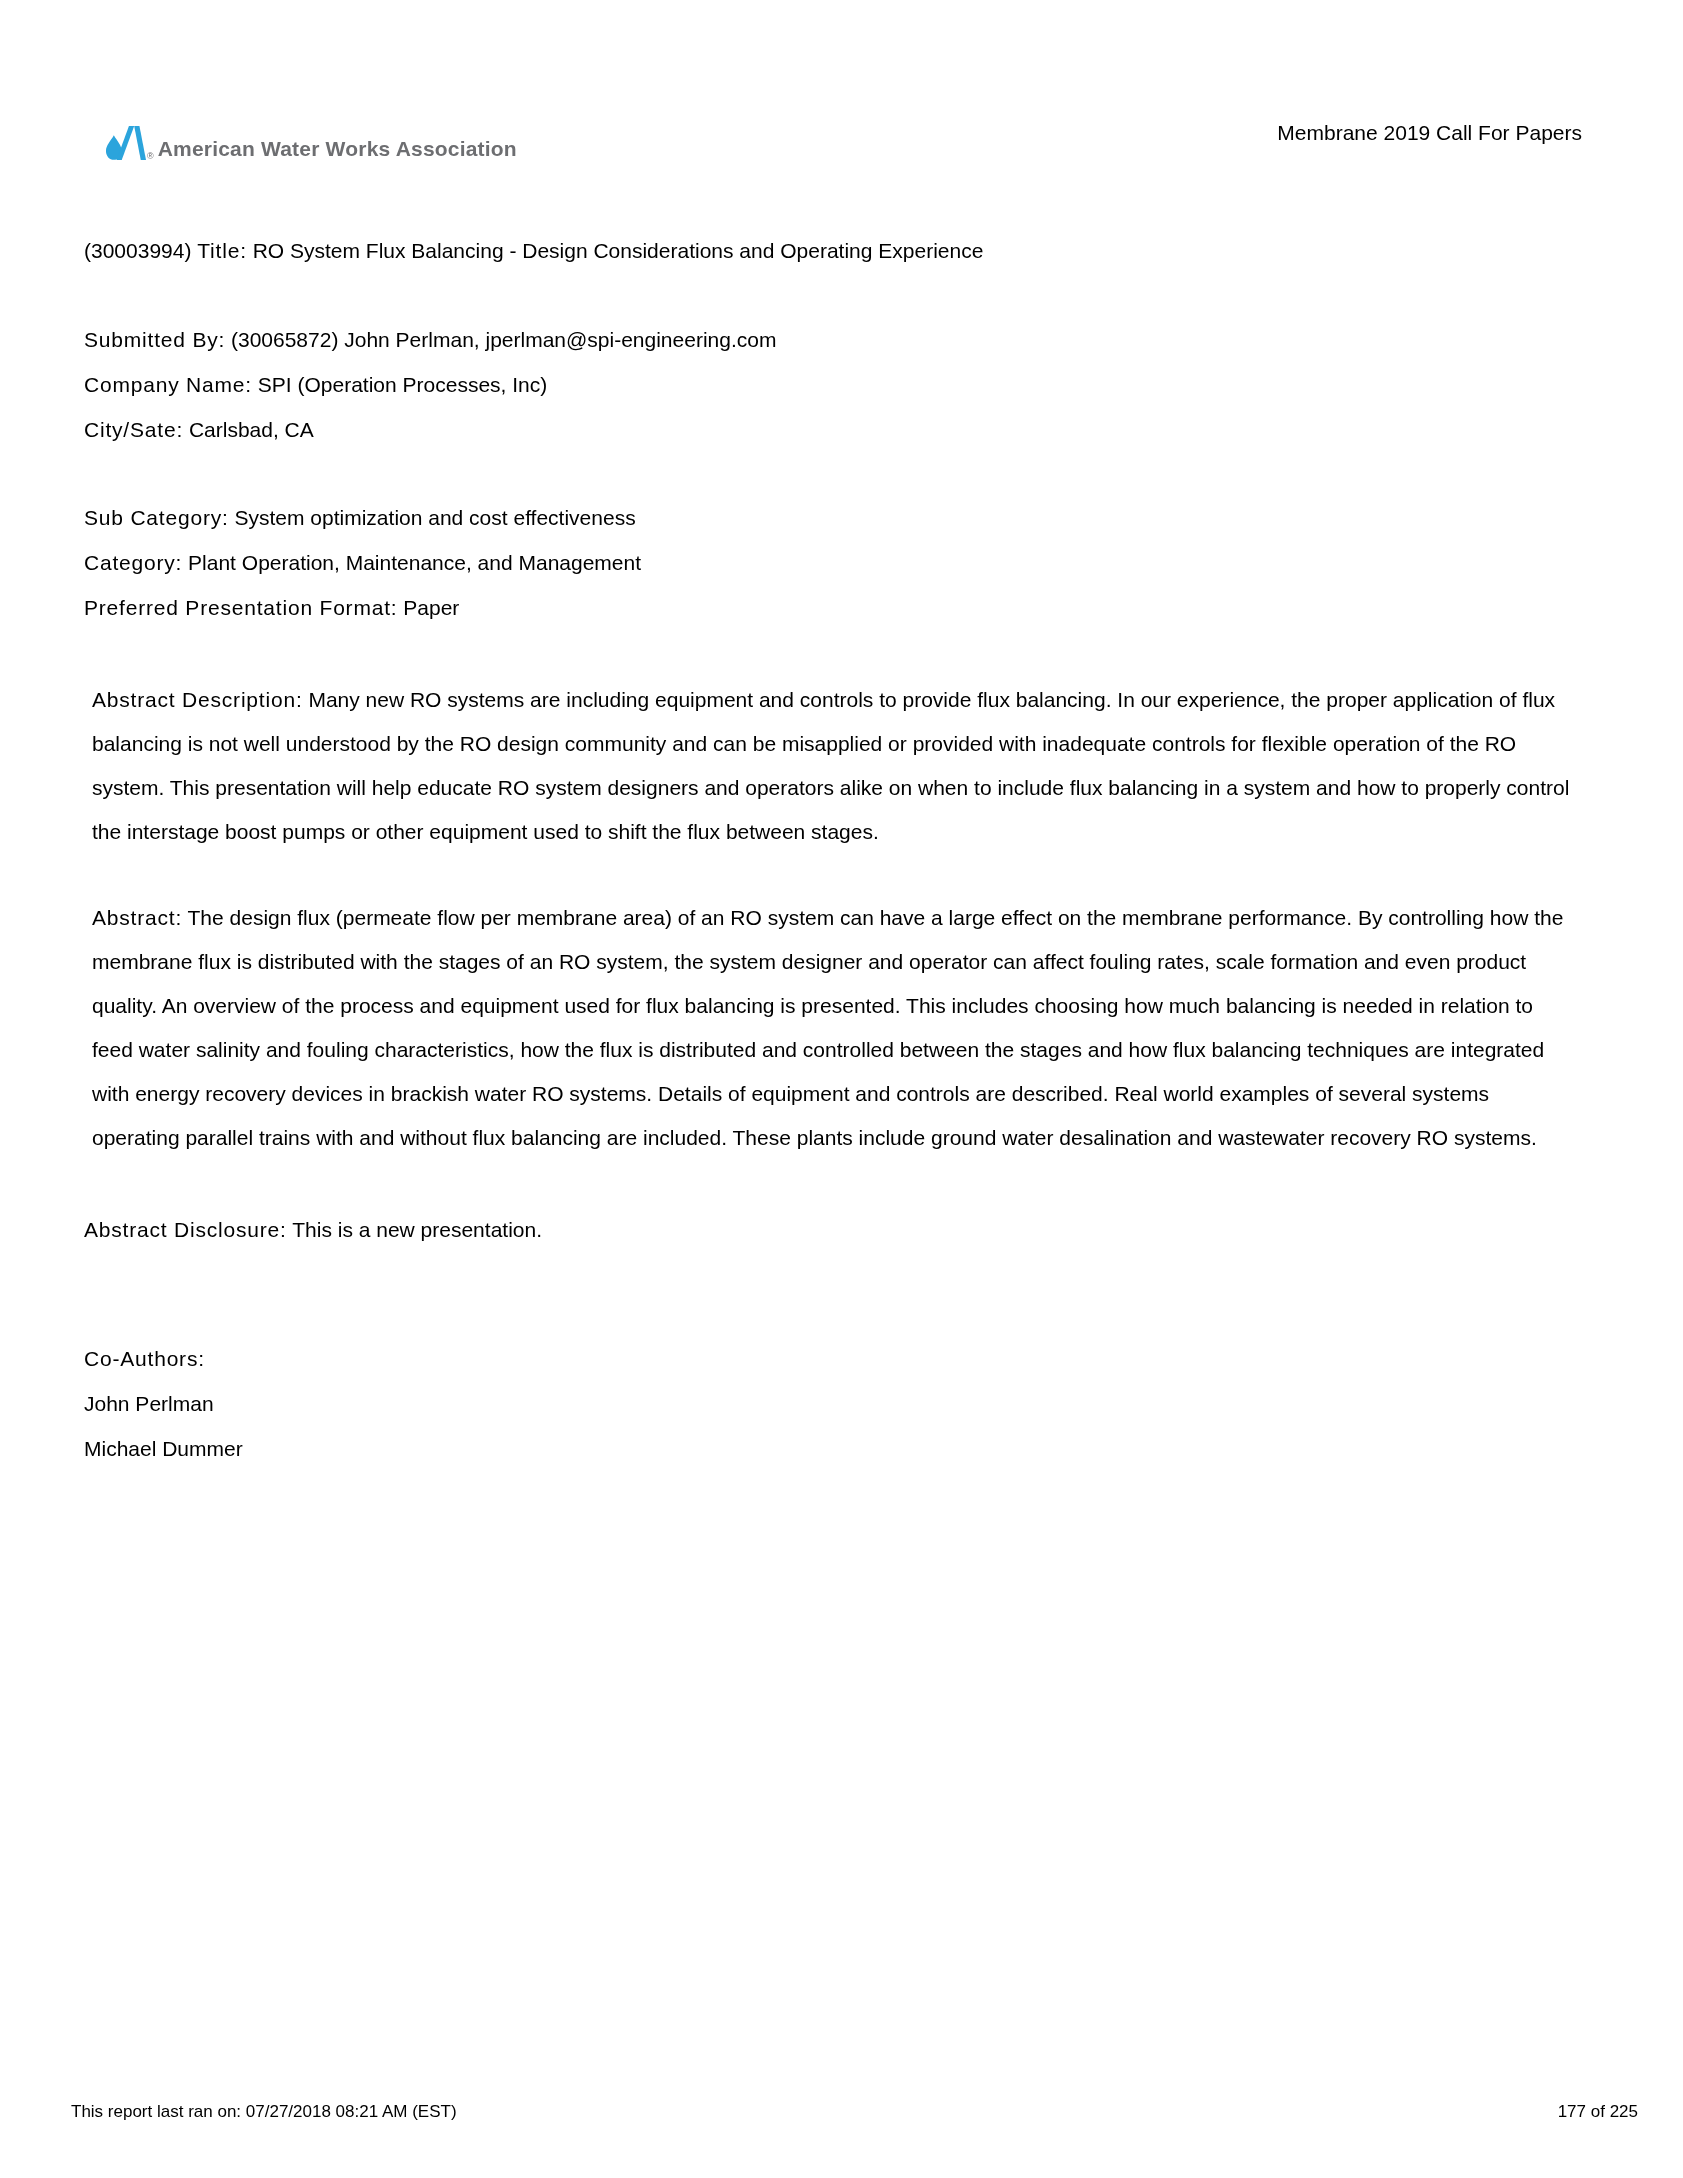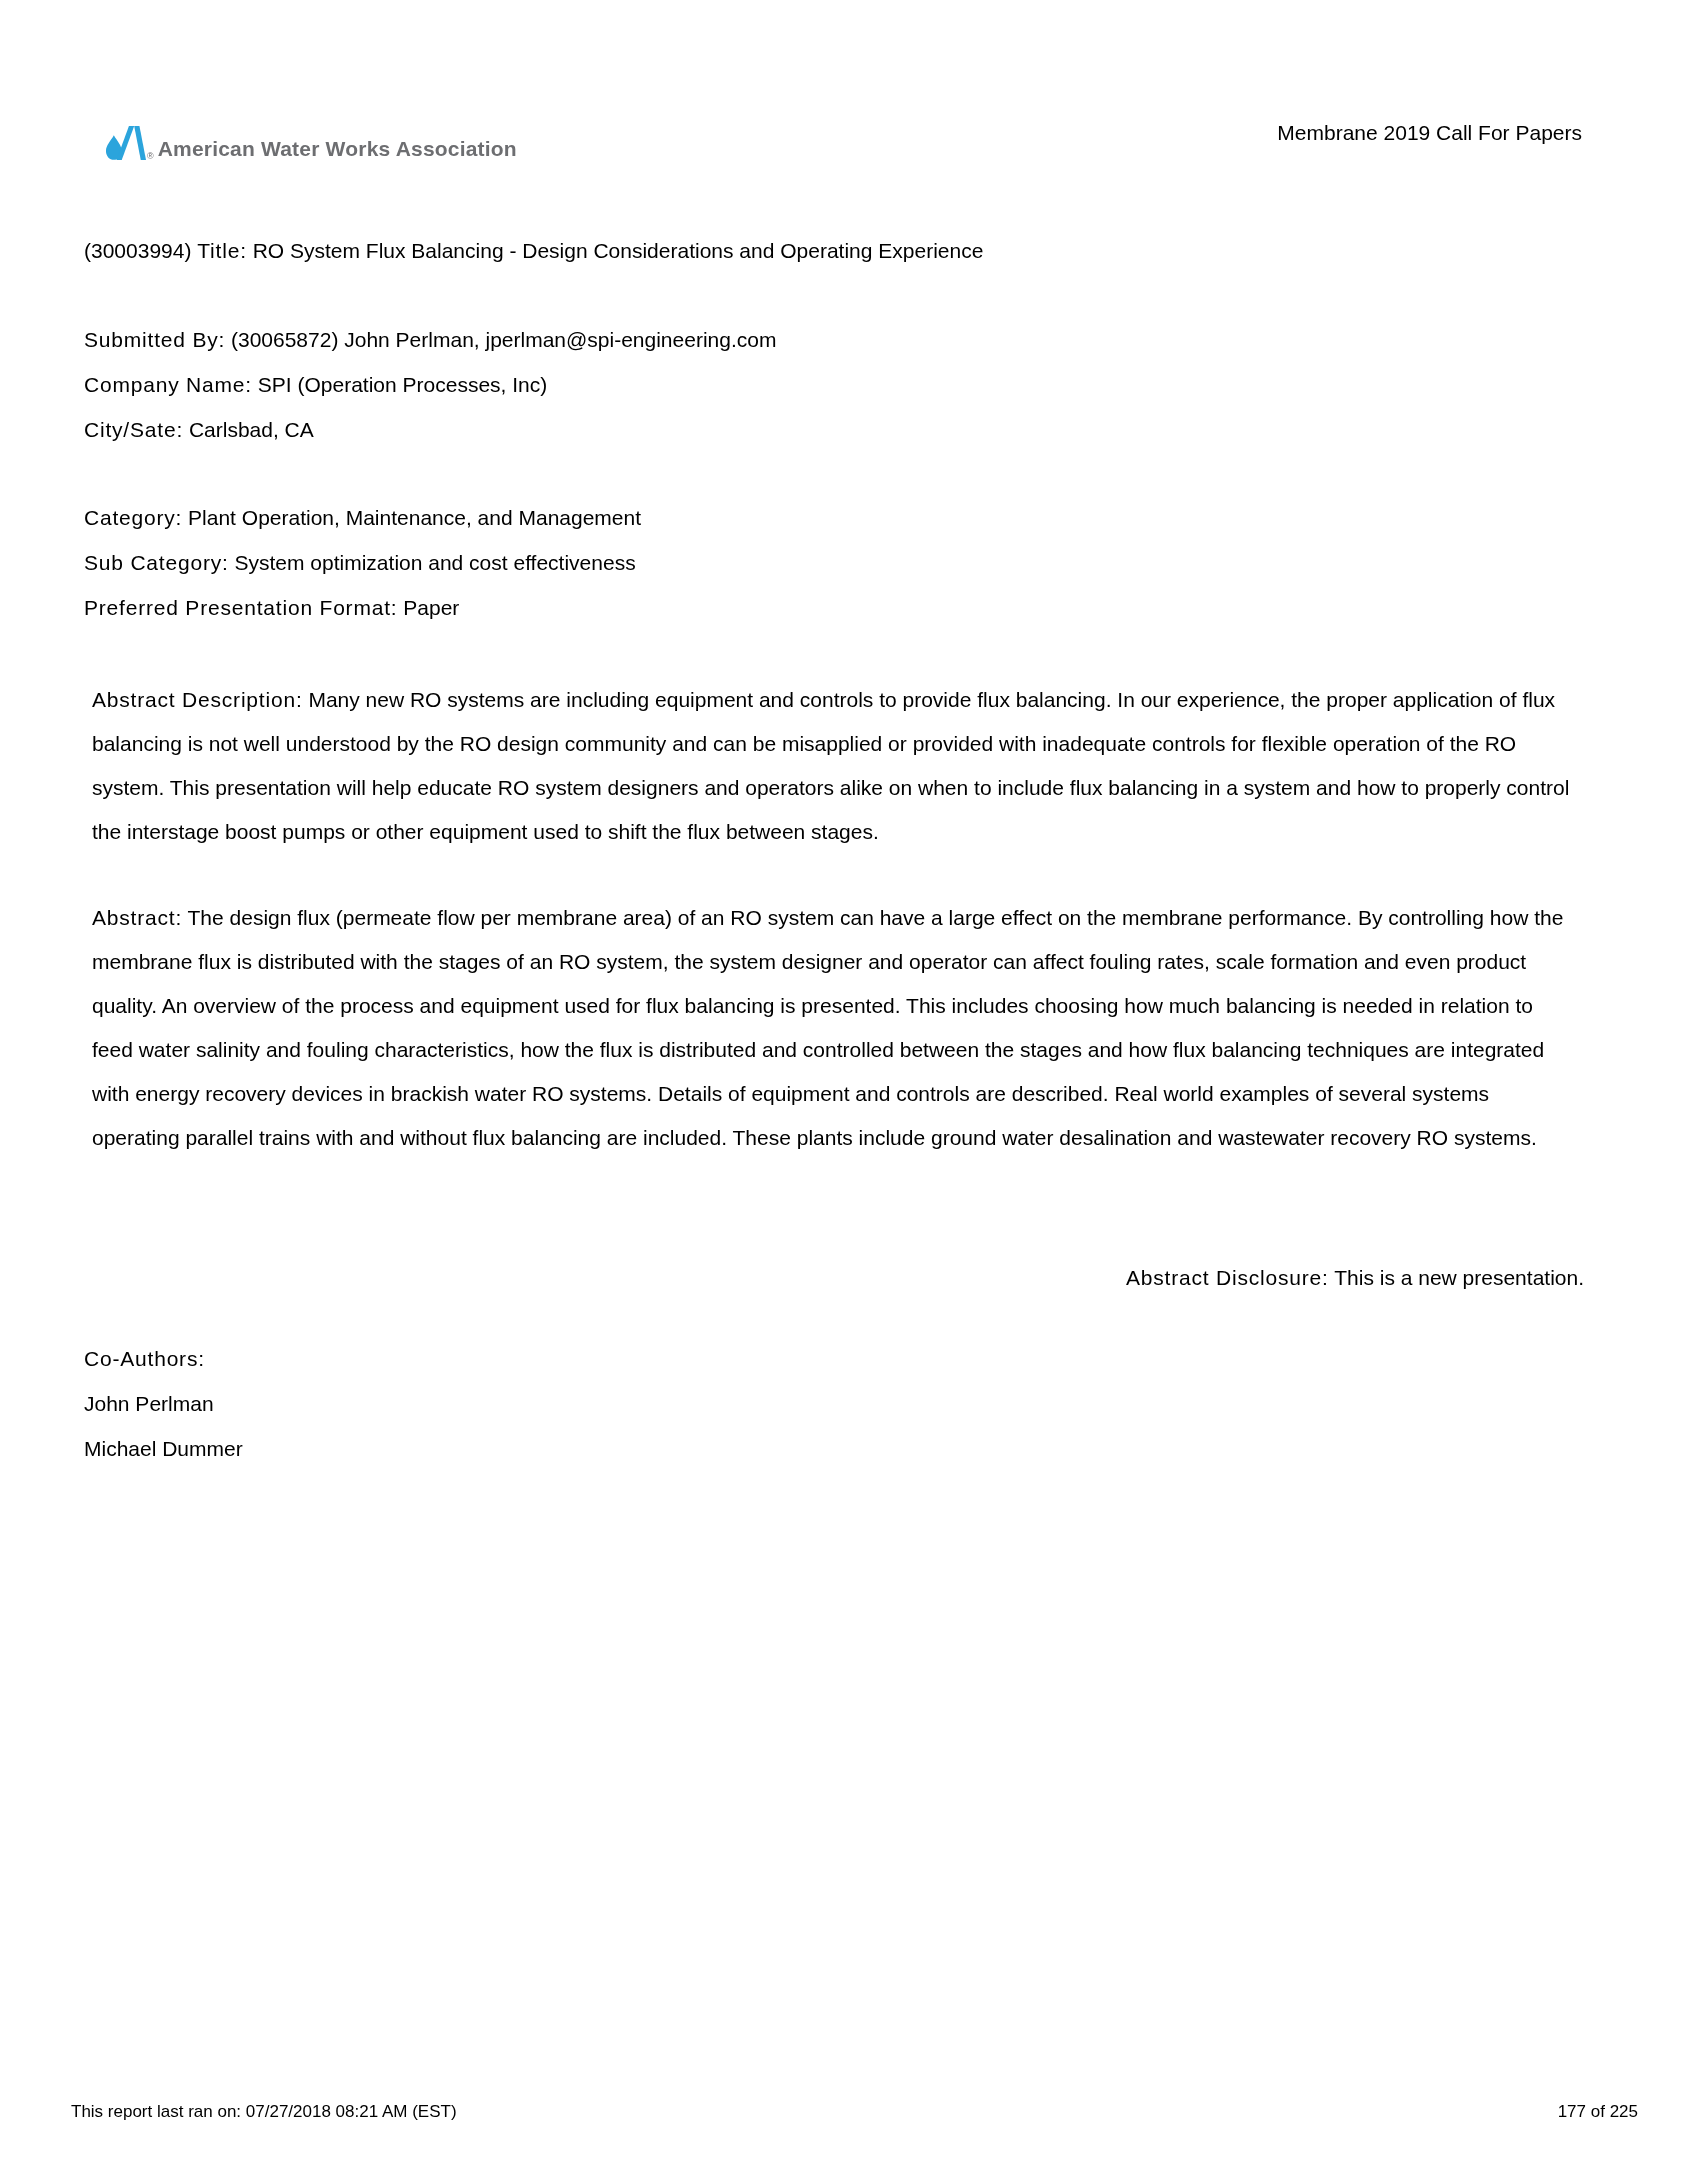--- a/index.html
+++ b/index.html
@@ -54,21 +54,21 @@
     left:84px;
     width:1500px;
   }
   .rows45{line-height:45px;}
   .title-block{top:228px;line-height:45px;}
   .submitter-block{top:317px;}
   .category-block{top:495px;}
   .para{line-height:44px;margin:8px;}
   .abstract-desc-block{top:670px;}
   .abstract-block{top:888px;}
-  .disclosure-block{top:1256px;line-height:44px;text-align:right;}
+  .disclosure-block{top:1208px;line-height:44px;}
   .coauthors-block{top:1336px;}
 
   .footer{
     position:absolute;
     top:2101px;
     left:71px;
     right:45px;
     font-size:17px;
     line-height:21px;
     display:flex;
@@ -108,26 +108,26 @@
       <span>SPI (Operation Processes, Inc)</span>
     </div>
     <div>
       <span class="lbl">City/Sate:</span>
       <span>Carlsbad, CA</span>
     </div>
   </div>
 
   <div class="block rows45 category-block">
     <div>
+      <span class="lbl">Sub Category:</span>
+      <span>System optimization and cost effectiveness</span>
+    </div>
+    <div>
       <span class="lbl">Category:</span>
       <span>Plant Operation, Maintenance, and Management</span>
-    </div>
-    <div>
-      <span class="lbl">Sub Category:</span>
-      <span>System optimization and cost effectiveness</span>
     </div>
     <div>
       <span class="lbl">Preferred Presentation Format:</span>
       <span>Paper</span>
     </div>
   </div>
 
   <div class="block abstract-desc-block">
     <p class="para">
       <span class="lbl">Abstract Description:</span>

